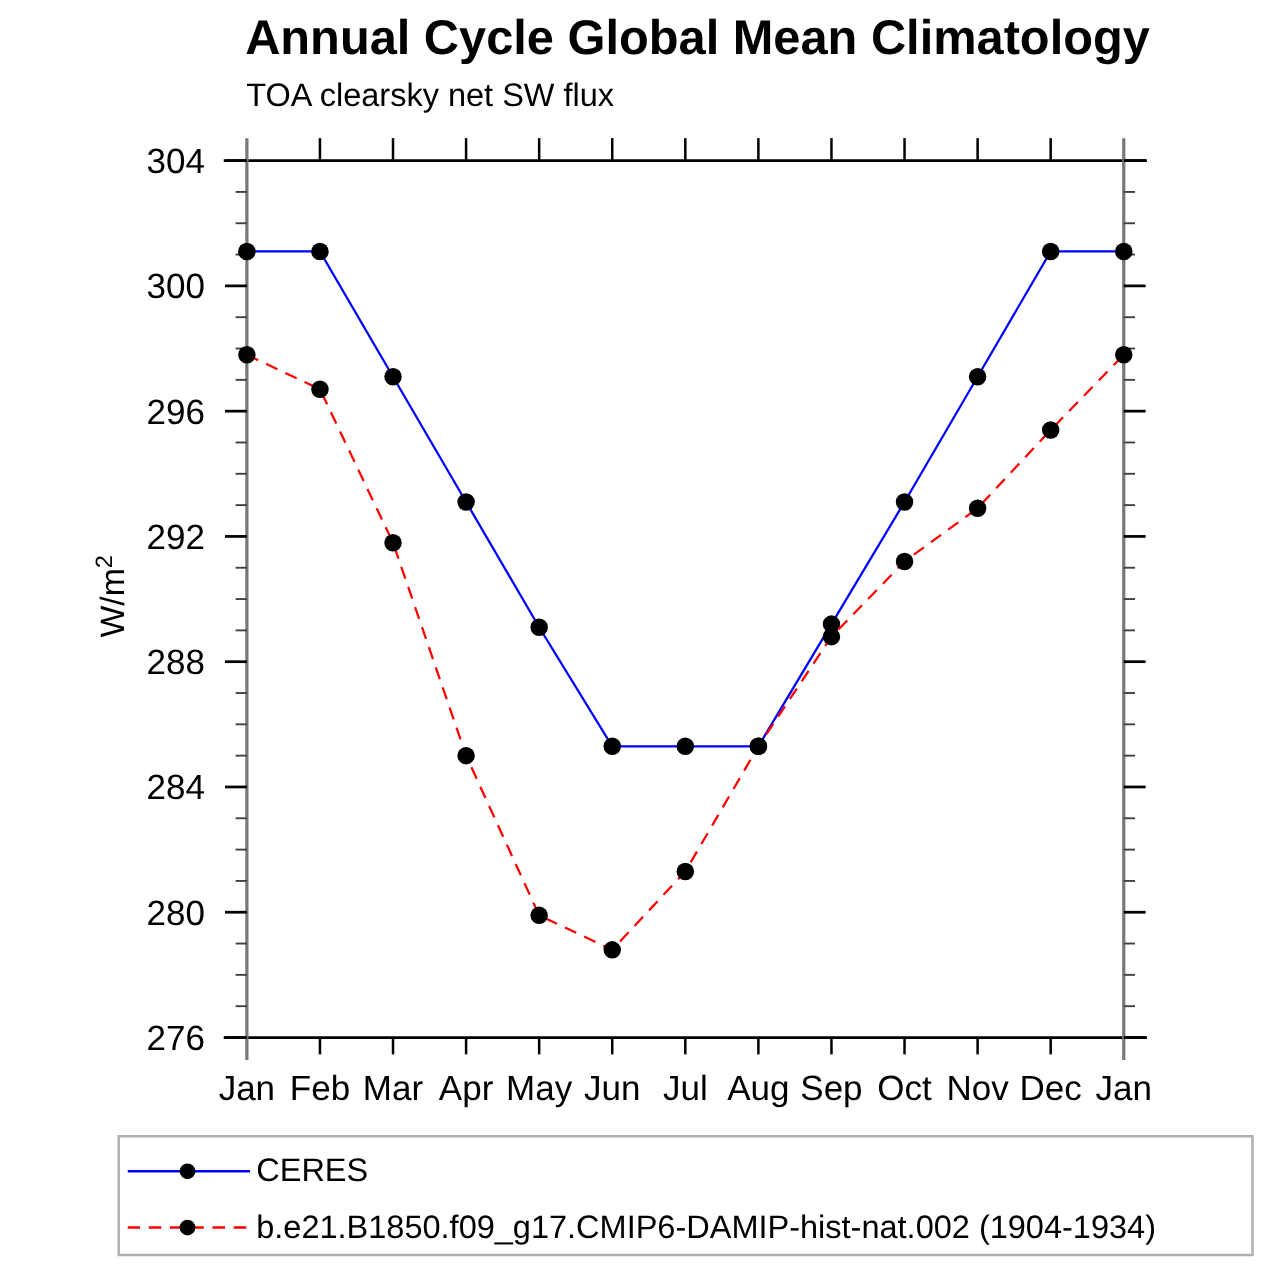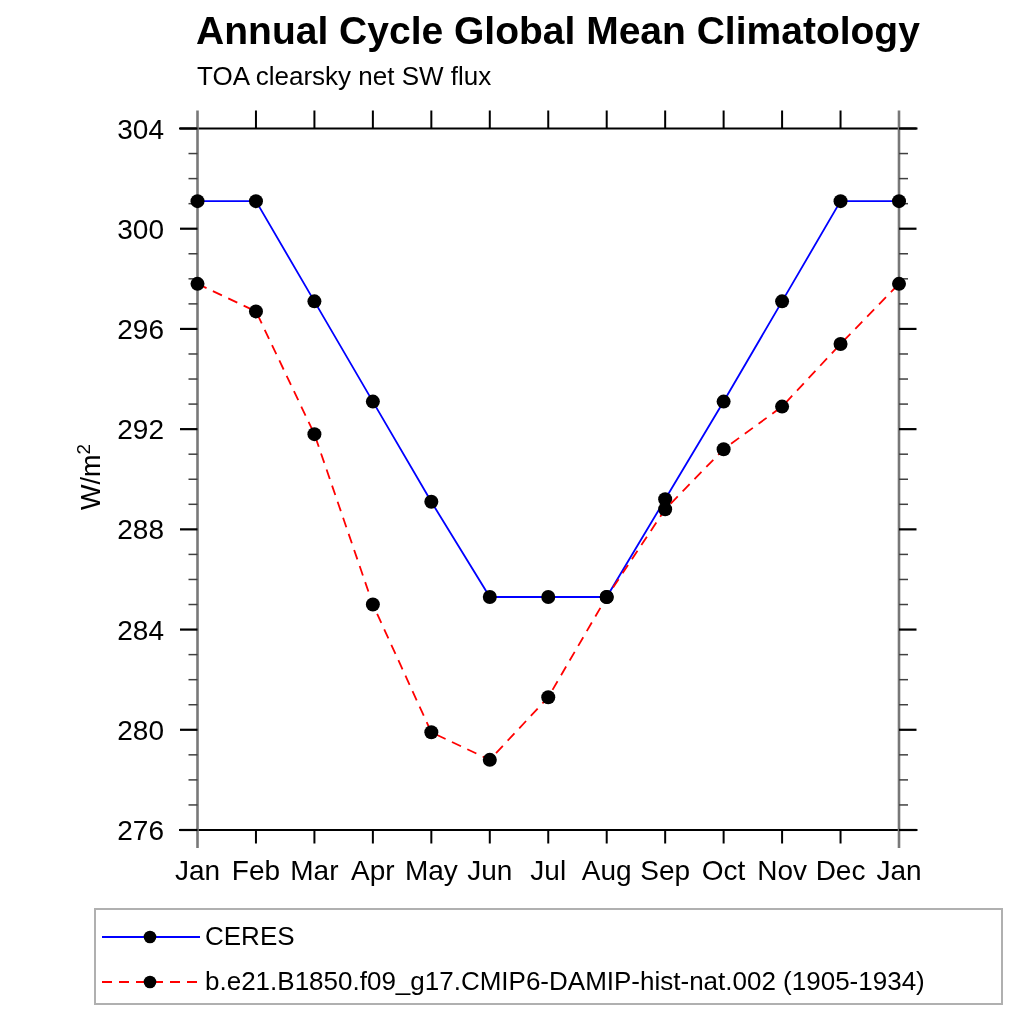--- a/index.html
+++ b/index.html
@@ -203,17 +203,17 @@
         <line x1="0" y1="10" x2="98" y2="10" stroke-width="2" stroke="#0000ff"></line>
         <circle cx="48" cy="10" r="6.3" fill="#000000"></circle>
       </svg>
       <span class="legend-label">CERES</span>
     </div>
     <div class="legend-row">
       <svg width="98" height="20" viewBox="0 0 98 20">
         <line x1="0" y1="10" x2="98" y2="10" stroke-width="2" stroke-dasharray="10 7" stroke="#ff0000"></line>
         <circle cx="48" cy="10" r="6.3" fill="#000000"></circle>
       </svg>
-      <span class="legend-label">b.e21.B1850.f09_g17.CMIP6-DAMIP-hist-nat.002 (1905-1934)</span>
+      <span class="legend-label">b.e21.B1850.f09_g17.CMIP6-DAMIP-hist-nat.002 (1904-1934)</span>
     </div>
   </div>
 
 </div>
 
 </body></html>

